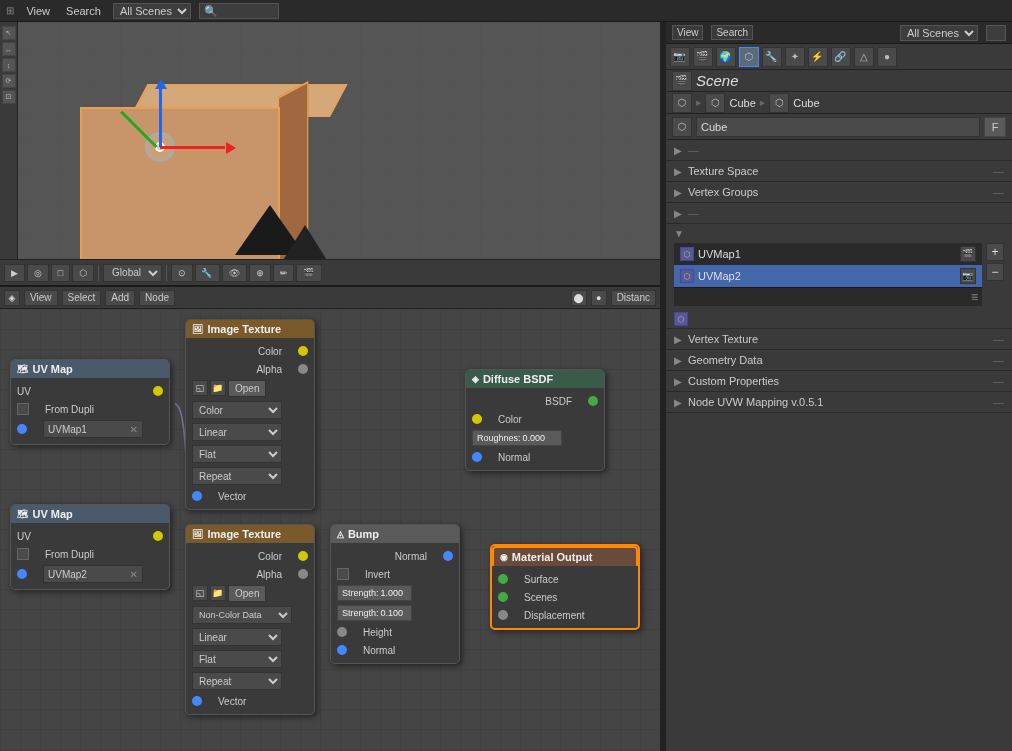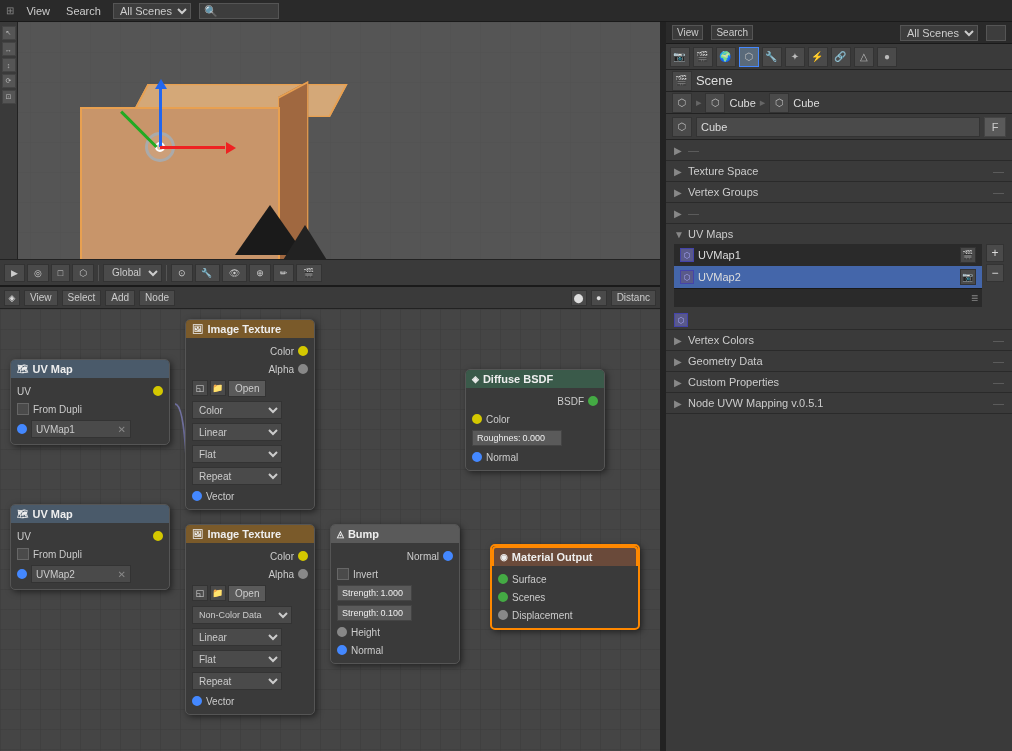--- a/index.html
+++ b/index.html
@@ -242,21 +242,21 @@
       align-items: center;
       gap: 4px;
     }
     .node-body {
       padding: 4px 0;
     }
     .node-row {
       display: flex;
       align-items: center;
       padding: 2px 6px;
-      gap: 4px;
+      gap: 16px;
       min-height: 18px;
     }
     .node-label {
       flex: 1;
       font-size: 10px;
       color: #ccc;
       text-align: right;
     }
     .node-label-left {
       flex: 1;
@@ -926,21 +926,21 @@
       <div class="ri-icon">🔧</div>
       <div class="ri-icon">✦</div>
       <div class="ri-icon">⚡</div>
       <div class="ri-icon">🔗</div>
       <div class="ri-icon">△</div>
       <div class="ri-icon">●</div>
     </div>
 
     <div class="scene-bar">
       <div class="ri-icon">🎬</div>
-      <span style="font-size:13px;color:#ddd;">Scene</span>
+      <span style="font-size:15px;color:#ddd;font-style:italic;">Scene</span>
     </div>
 
     <div class="breadcrumb-bar">
       <div class="ri-icon">⬡</div>
       <span class="bc-sep">▸</span>
       <div class="ri-icon">⬡</div>
       <span>Cube</span>
       <span class="bc-sep">▸</span>
       <div class="ri-icon">⬡</div>
       <span>Cube</span>
@@ -980,21 +980,20 @@
       <div class="prop-section">
         <div class="prop-header">
           <span class="prop-arrow">▶</span>
           <span class="prop-dash">—</span>
         </div>
       </div>
 
       <div class="prop-section uv-maps-section">
         <div class="prop-header">
           <span class="prop-arrow">▼</span>
-          <span class="prop-title">UV Maps</span>
         </div>
 
         <div style="display:flex;align-items:flex-start;padding:0 8px 4px 8px;gap:4px;">
           <div style="flex:1;background:#2a2a2a;">
 
             <div class="uv-map-item">
               <div class="uv-icon">⬡</div>
               <span style="font-size:11px;flex:1;">UVMap1</span>
               <div class="uv-btn">🎬</div>
             </div>
@@ -1016,21 +1015,21 @@
         </div>
 
         <div class="uv-extra-row">
           <div class="uv-icon">⬡</div>
         </div>
       </div>
 
       <div class="prop-section">
         <div class="prop-header">
           <span class="prop-arrow">▶</span>
-          <span class="prop-title">Vertex Colors</span>
+          <span class="prop-title">Vertex Texture</span>
           <span class="prop-dash">—</span>
         </div>
       </div>
 
       <div class="prop-section">
         <div class="prop-header">
           <span class="prop-arrow">▶</span>
           <span class="prop-title">Geometry Data</span>
           <span class="prop-dash">—</span>
         </div>

